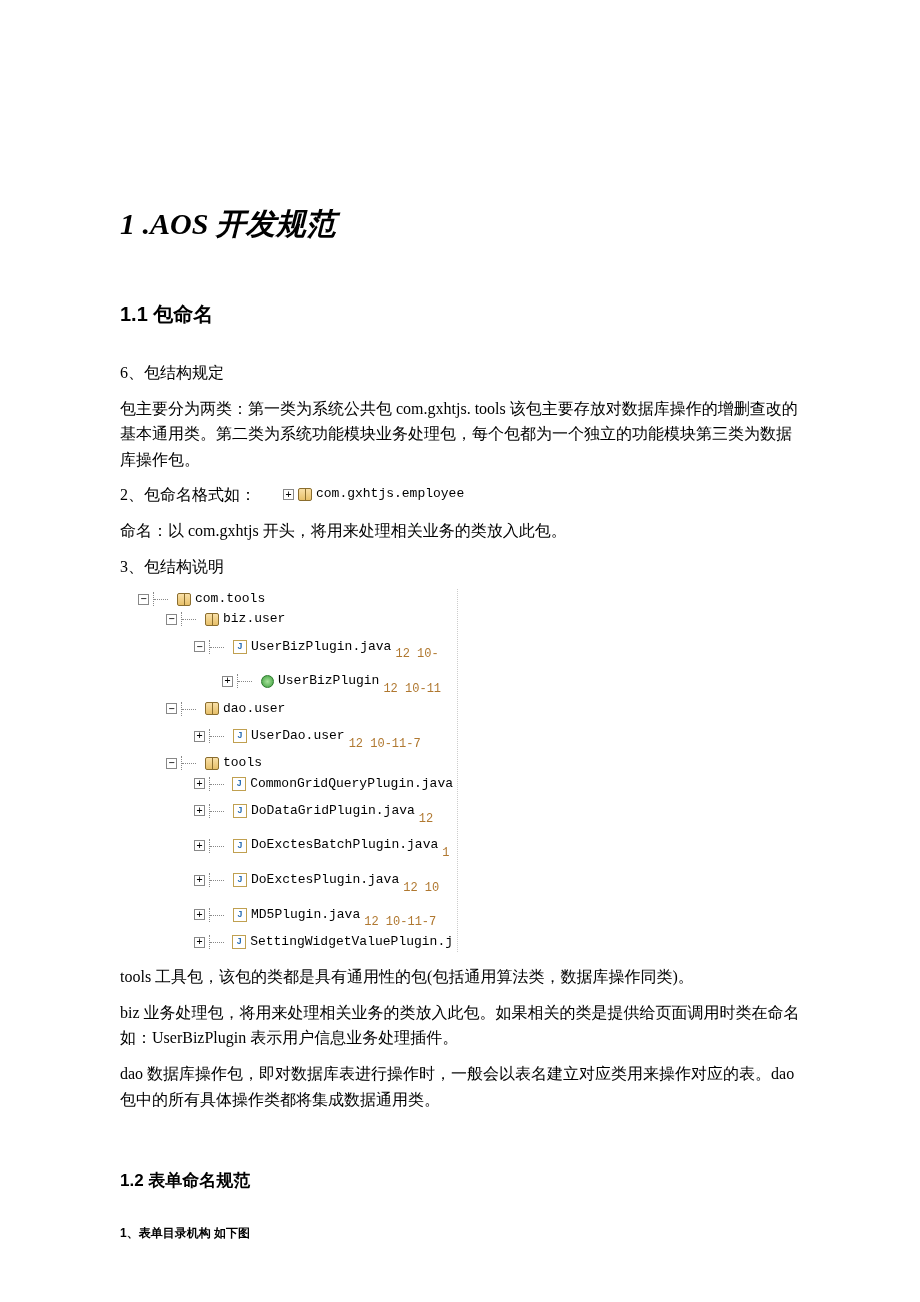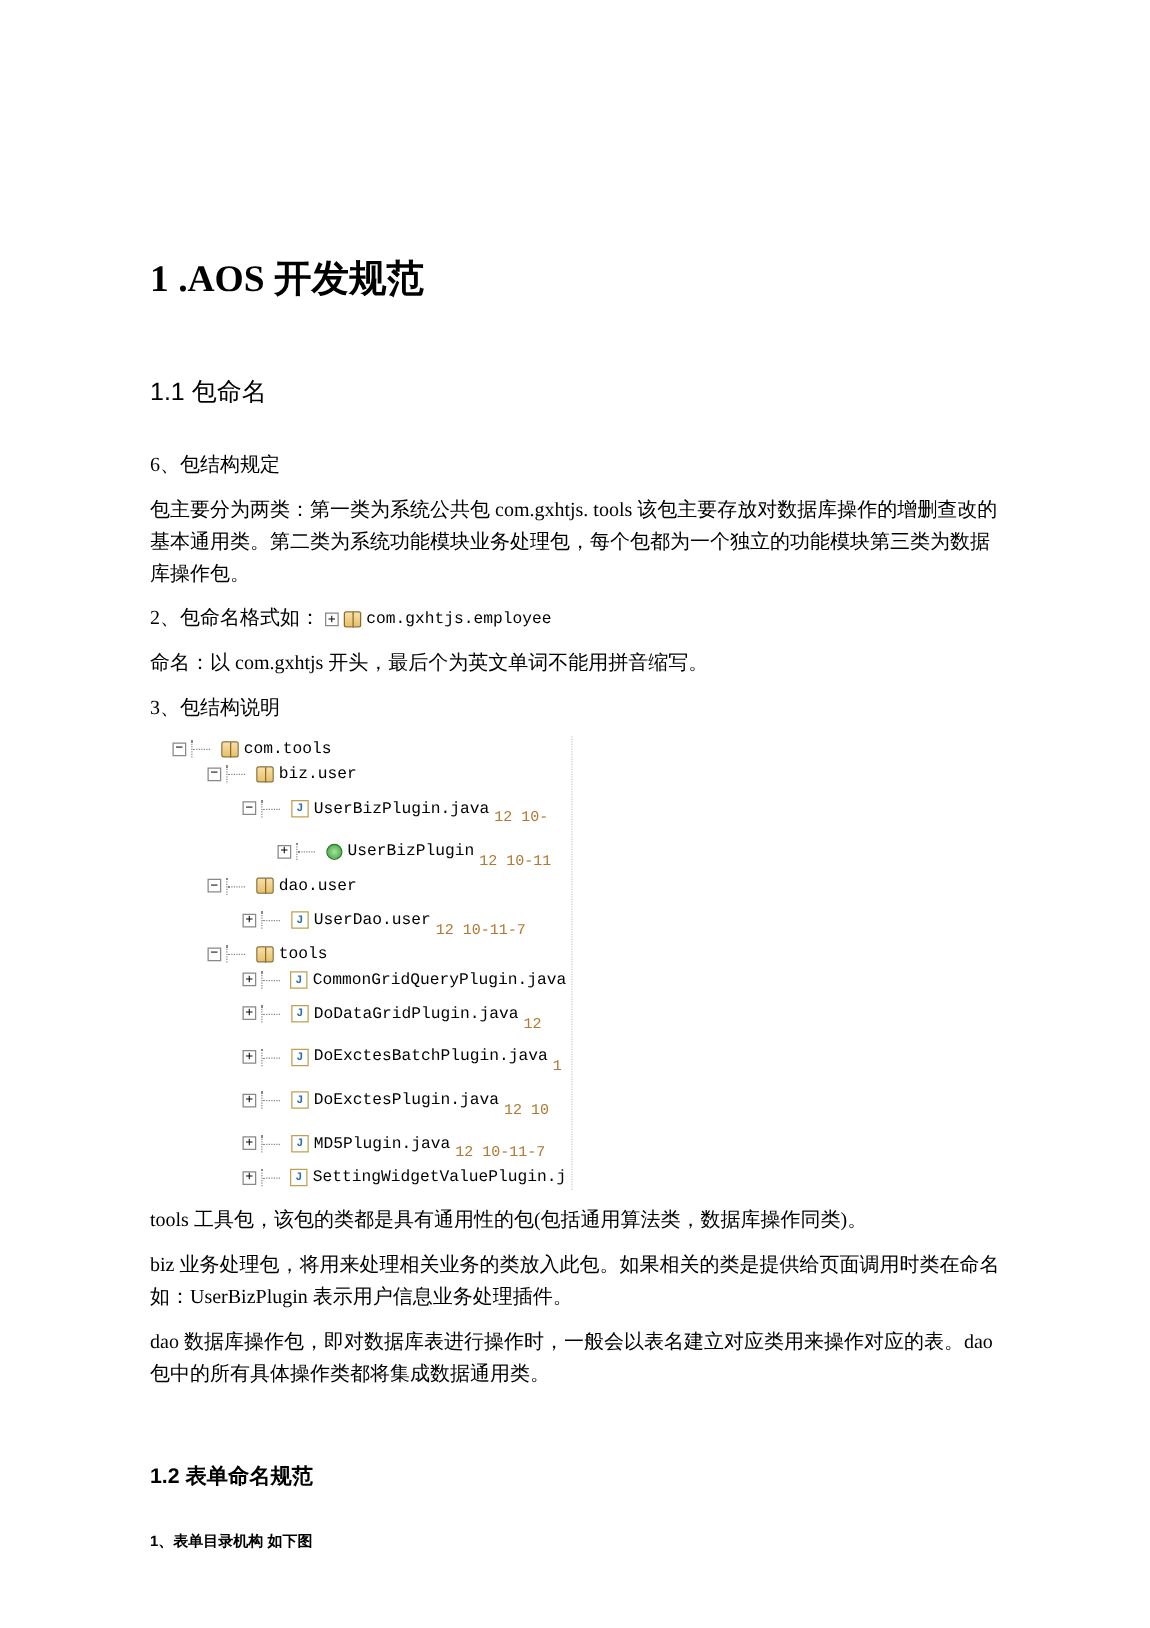--- a/index.html
+++ b/index.html
@@ -11,41 +11,42 @@
       font-size: 16px;
       color: #000;
       padding: 200px 120px 60px 120px;
       line-height: 1.6;
     }
     .heading1 {
       font-family: "Times New Roman", "SimHei", serif;
       font-size: 30px;
       font-weight: bold;
       margin-bottom: 50px;
+      font-style: italic;
     }
     .heading2 {
       font-family: Arial, "SimHei", sans-serif;
       font-size: 20px;
-      font-weight: normal;
+      font-weight: bold;
       margin-bottom: 30px;
     }
     .heading2b {
       font-family: Arial, "SimHei", sans-serif;
       font-size: 17px;
       font-weight: bold;
       margin-top: 55px;
       margin-bottom: 30px;
     }
     .subbold {
       font-family: "SimHei", sans-serif;
       font-size: 12px;
       font-weight: bold;
     }
     .para { margin-bottom: 10px; }
-    .para-inline { display: flex; align-items: flex-end; gap: 0; margin: 10px 0; }
+    .para-inline { display: flex; align-items: flex-start; gap: 23px; margin: 10px 0; }
     .inline-img {
       display: inline-flex;
       align-items: center;
       gap: 4px;
       padding: 2px 4px;
       font-family: "Courier New", monospace;
       font-size: 13px;
       color: #000;
     }
     .tree {
@@ -147,21 +148,21 @@
 
 <div class="para-inline">
   <span>2、包命名格式如：</span>
   <span class="inline-img">
     <span class="expander">+</span>
     <span class="icon-pkg"></span>
     <span>com.gxhtjs.employee</span>
   </span>
 </div>
 
-<p class="para">命名：以 com.gxhtjs 开头，最后个为英文单词不能用拼音缩写。</p>
+<p class="para">命名：以 com.gxhtjs 开头，将用来处理相关业务的类放入此包。</p>
 <p class="para">3、包结构说明</p>
 
 <div class="tree">
   <div class="tree-row indent0">
     <span class="expander">−</span>
     <span class="ticks"></span>
     <span class="icon-pkg"></span>
     <span>com.tools</span>
   </div>
   <div class="tree-row indent1">

